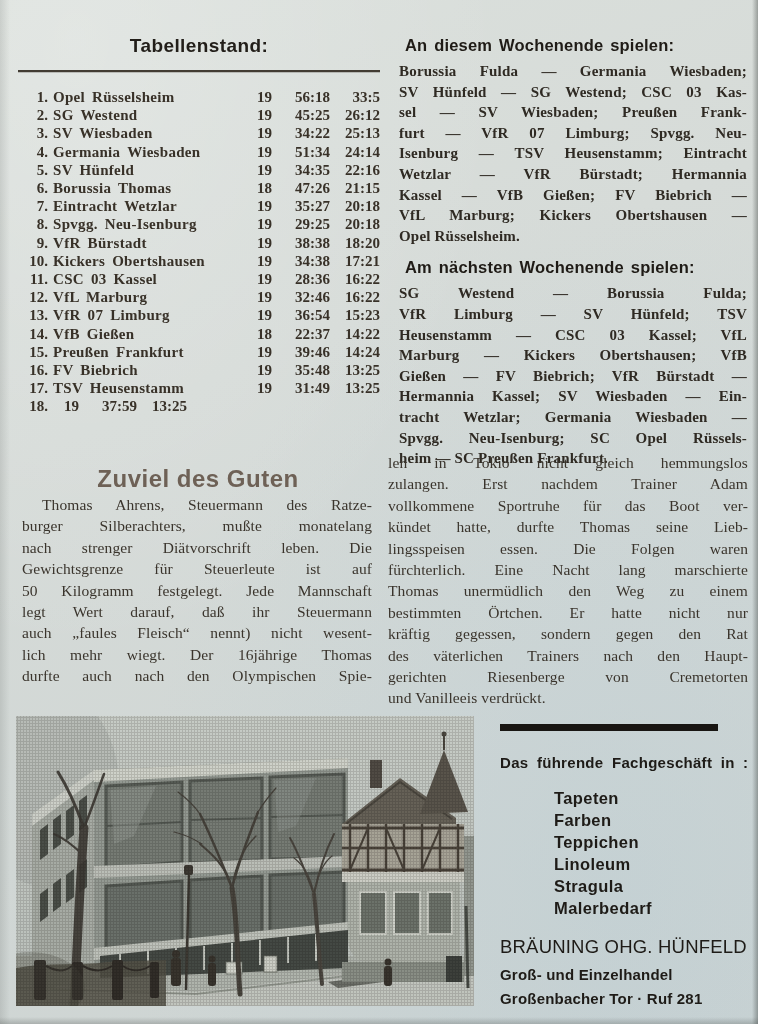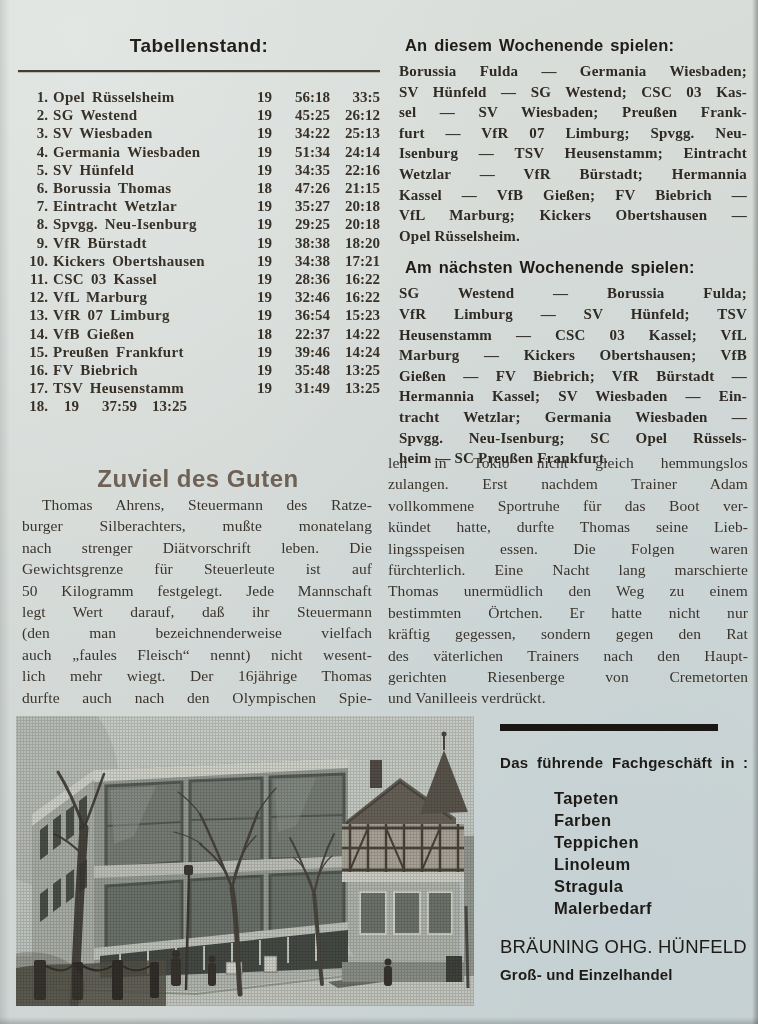--- a/index.html
+++ b/index.html
@@ -238,21 +238,20 @@
   </div>
 
   <div class="article-title">Zuviel des Guten</div>
   <div class="article-col article-left">
       <div class="jline indent">Thomas Ahrens, Steuermann des Ratze-</div>
       <div class="jline">burger Silberachters, mußte monatelang</div>
       <div class="jline">nach strenger Diätvorschrift leben. Die</div>
       <div class="jline">Gewichtsgrenze für Steuerleute ist auf</div>
       <div class="jline">50 Kilogramm festgelegt. Jede Mannschaft</div>
       <div class="jline">legt Wert darauf, daß ihr Steuermann</div>
-      <div class="jline">(den man bezeichnenderweise vielfach</div>
       <div class="jline">auch „faules Fleisch“ nennt) nicht wesent-</div>
       <div class="jline">lich mehr wiegt. Der 16jährige Thomas</div>
       <div class="jline last">durfte auch nach den Olympischen Spie-</div>
     </div>
   <div class="article-col article-right">
       <div class="jline">len in Tokio nicht gleich hemmungslos</div>
       <div class="jline">zulangen. Erst nachdem Trainer Adam</div>
       <div class="jline">vollkommene Sportruhe für das Boot ver-</div>
       <div class="jline">kündet hatte, durfte Thomas seine Lieb-</div>
       <div class="jline">lingsspeisen essen. Die Folgen waren</div>
@@ -428,20 +427,21 @@
         <div class="jline">Tapeten</div>
         <div class="jline">Farben</div>
         <div class="jline">Teppichen</div>
         <div class="jline">Linoleum</div>
         <div class="jline">Stragula</div>
         <div class="jline last">Malerbedarf</div>
       </div>
     <div class="ad-company">BRÄUNING OHG. HÜNFELD</div>
     <div class="ad-address">
       <div>Groß- und Einzelhandel</div>
+      <div>Großenbacher Tor · Ruf 281</div>
     </div>
 
   </div>
 
   <div class="edge-left"></div>
   <div class="edge-right"></div>
   <div class="edge-bottom"></div>
 </div>
 
 </body></html>

